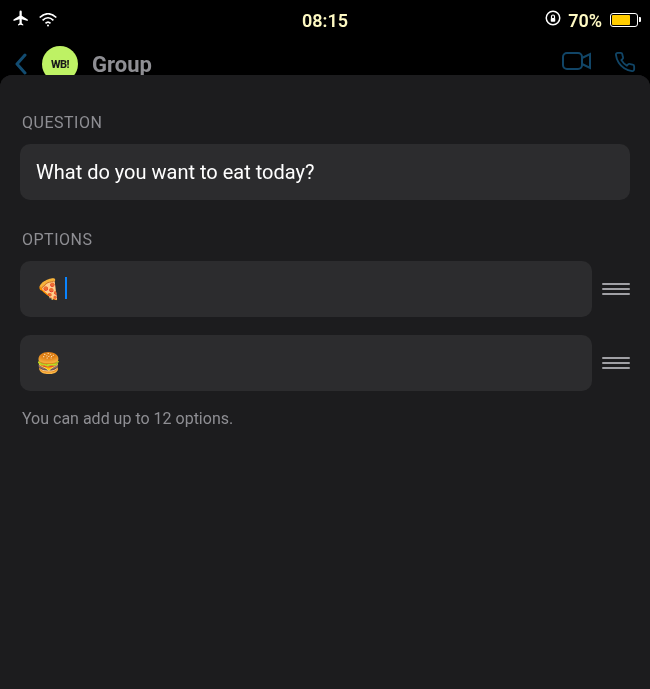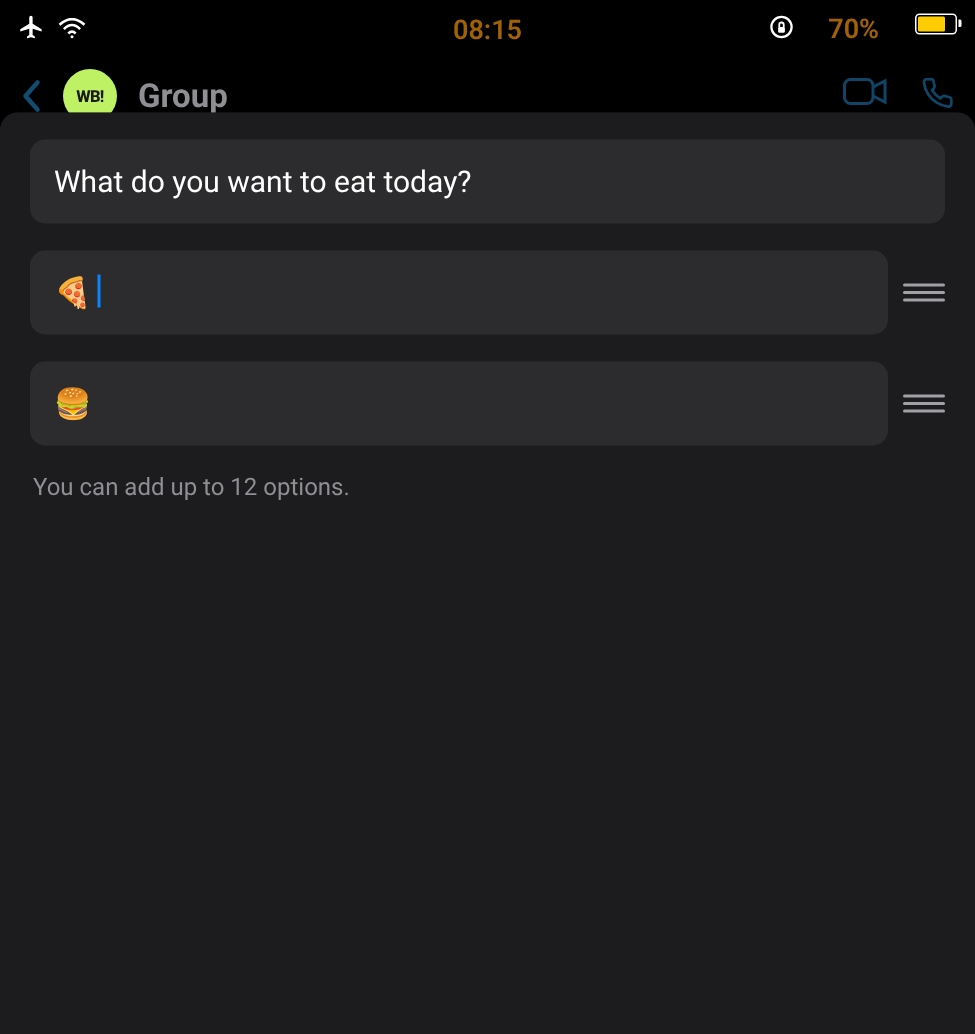--- a/index.html
+++ b/index.html
@@ -17,36 +17,37 @@
       position: relative;
     }
     .status-bar {
       height: 40px;
       display: flex;
       justify-content: space-between;
       align-items: center;
       padding: 0 12px;
       font-size: 18px;
       font-weight: 600;
-      color: #a16207;
+      color: #fef9c3;
     }
     .status-left {
       display: flex;
       align-items: center;
       gap: 8px;
     }
     .status-center {
       position: absolute;
       left: 50%;
       transform: translateX(-50%);
       font-weight: 600;
     }
     .status-right {
       display: flex;
-      gap: 22px;
+      align-items: center;
+      gap: 6px;
     }
     .battery-box {
       display: inline-block;
       width: 28px;
       height: 14px;
       border: 1.5px solid #fff;
       border-radius: 3px;
       position: relative;
       margin-left: 2px;
     }
@@ -278,26 +279,28 @@
       <svg width="22" height="22" viewBox="0 0 24 24" fill="none" stroke="#1f7fbc" stroke-width="2">
           <path d="M22 16.92v3a2 2 0 0 1-2.18 2 19.8 19.8 0 0 1-8.63-3.07 19.5 19.5 0 0 1-6-6A19.8 19.8 0 0 1 2.12 4.18 2 2 0 0 1 4.11 2h3a2 2 0 0 1 2 1.72c.13.96.37 1.9.72 2.8a2 2 0 0 1-.45 2.11L8.09 9.91a16 16 0 0 0 6 6l1.27-1.27a2 2 0 0 1 2.11-.45c.9.35 1.84.59 2.8.72A2 2 0 0 1 22 16.92z"></path>
         </svg>
     </span>
   </div>
 </div>
 
 <div class="modal">
   <div class="wm2">@WABETAINFO</div>
   <div class="modal-body">
+    <div class="section-label">QUESTION</div>
     <div class="field-row">
       <div class="field">
         <span>What do you want to eat today?</span>
       </div>
     </div>
 
+    <div class="section-label">OPTIONS</div>
 
     <div class="field-row">
       <div class="field">
         <span>🍕</span>
           <span class="cursor"></span>
       </div>
       <div class="drag-handle">
           <span></span>
           <span></span>
           <span></span>

